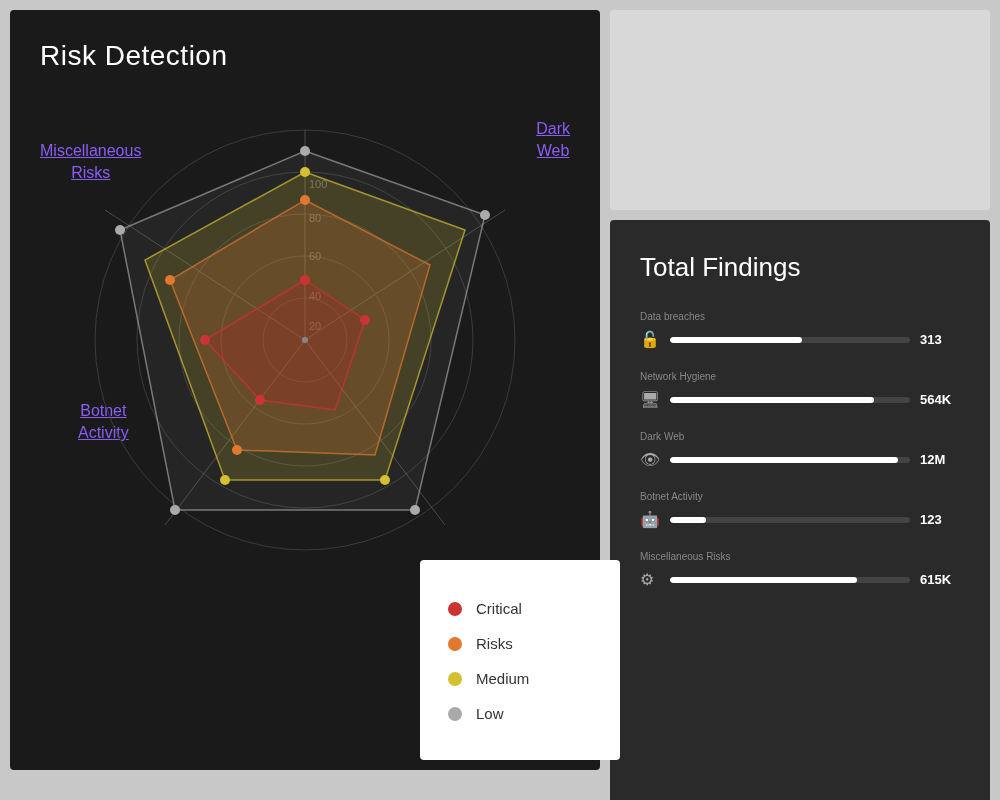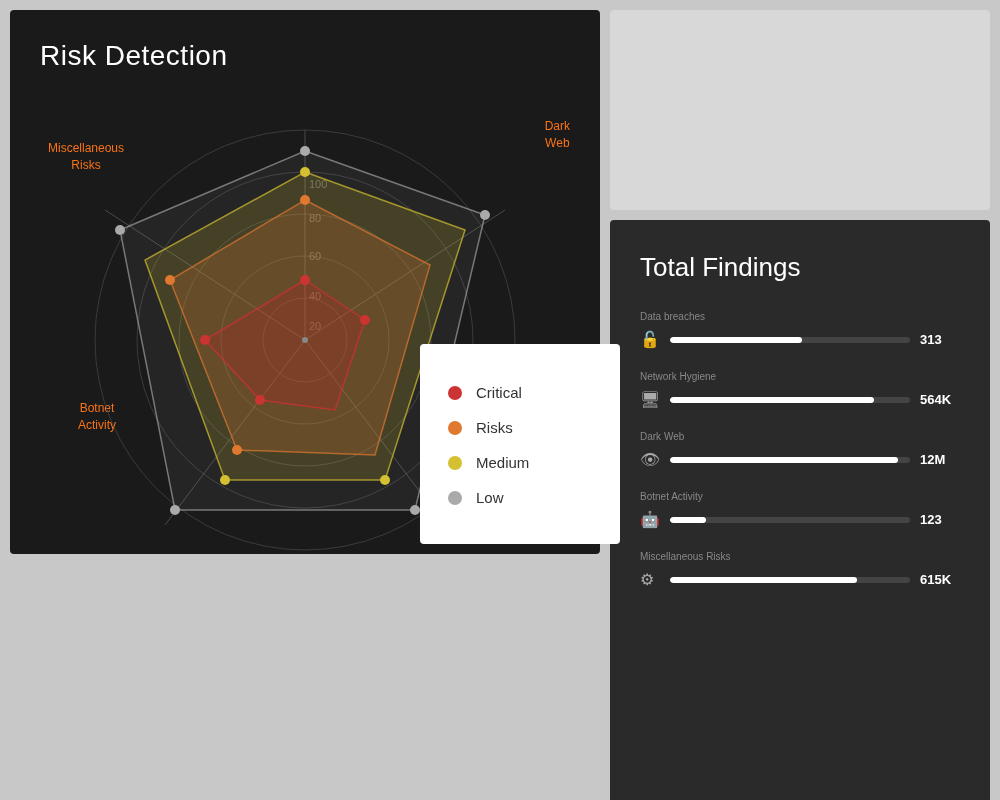--- a/index.html
+++ b/index.html
@@ -16,21 +16,21 @@
       width: 1000px;
       height: 800px;
     }
 
     
     .radar-panel {
       position: absolute;
       top: 10px;
       left: 10px;
       width: 590px;
-      height: 544px;
+      height: 760px;
       background: #1a1a1a;
       border-radius: 4px;
     }
 
     .page-title {
       position: absolute;
       top: 30px;
       left: 30px;
       color: #ffffff;
       font-size: 28px;
@@ -44,27 +44,28 @@
       top: 100px;
       left: 50%;
       transform: translateX(-50%);
       width: 460px;
       height: 460px;
     }
 
     
     .axis-label {
       position: absolute;
-      color: #f97316;
-      font-size: 12px;
+      color: #8b5cf6;
+      font-size: 16px;
       text-align: center;
       line-height: 1.4;
+      text-decoration: underline;
     }
     .label-dark-web { top: 108px; right: 30px; }
-    .label-misc-risks { top: 130px; left: 38px; text-align: center; }
+    .label-misc-risks { top: 130px; left: 30px; text-align: center; }
     .label-botnet { top: 390px; left: 24px; margin-left: 44px; }
     .label-data-breaches { bottom: 80px; right: 60px; }
 
     
     .legend-panel {
       position: absolute;
       bottom: 10px;
       left: 410px;
       width: 200px;
       height: 200px;

